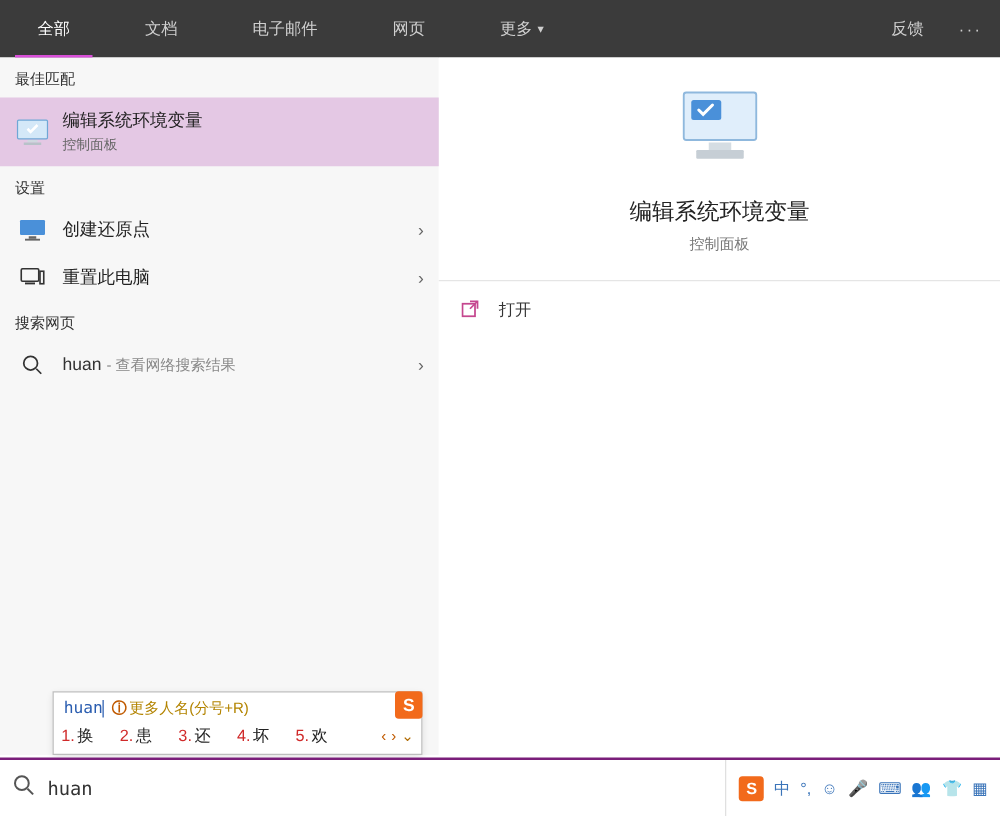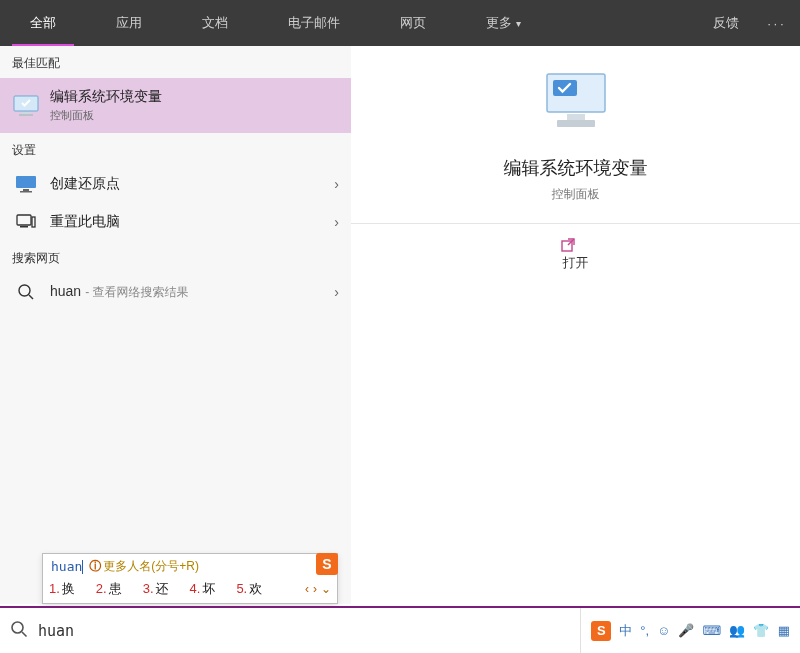--- a/index.html
+++ b/index.html
@@ -30,21 +30,21 @@
   .result-chevron { color: #666; font-size: 14px; padding-left: 8px; }
 
   .web-hint { color: #888; font-size: 12px; }
   .web-prefix { color: #333; font-size: 14px; margin-right: 4px; }
 
   
   .preview-top { border-bottom: 1px solid #e5e5e5; padding: 24px 0 20px; text-align: center; }
   .big-icon { margin: 0 auto; }
   .preview-title { font-size: 18px; color: #222; margin-top: 16px; }
   .preview-sub { font-size: 12px; color: #777; margin-top: 6px; }
-  .preview-action { display: flex; align-items: center; padding: 14px 18px; font-size: 13px; color: #333; cursor: pointer; flex-direction: column; }
+  .preview-action { display: flex; align-items: center; padding: 14px 18px; font-size: 13px; color: #333; cursor: pointer; }
   .preview-action svg { margin-right: 14px; }
 
   
   .ime-popup { position: absolute; left: 42px; bottom: 49px; width: 296px; background: #fff; border: 1px solid #bdbdbd; box-shadow: 0 2px 6px rgba(0,0,0,.12); }
   .ime-top { display: flex; align-items: center; padding: 4px 8px 2px; font-size: 13px; }
   .ime-input { color: #2a5db0; font-family: Consolas, monospace; }
   .ime-cursor { display: inline-block; width: 1px; height: 14px; background: #2a5db0; vertical-align: middle; }
   .ime-hint { color: #b38400; font-size: 12px; margin-left: 6px; }
   .ime-hint-i { color: #c05a00; font-weight: bold; margin-right: 2px; }
   .ime-candidates { display: flex; align-items: center; padding: 3px 6px 5px; font-size: 13px; gap: 21px; }
@@ -65,23 +65,20 @@
   .sogou-sq { width: 20px; height: 20px; background: #f26a1b; color: #fff; font-weight: bold; font-size: 13px; display: flex; align-items: center; justify-content: center; border-radius: 3px; }
 </style>
 </head>
 <body>
 
 <div class="tabbar">
   <div class="tab active">
       <span>全部</span>
     </div>
   <div class="tab">
-      <span>应用</span>
-    </div>
-  <div class="tab">
       <span>文档</span>
     </div>
   <div class="tab">
       <span>电子邮件</span>
     </div>
   <div class="tab">
       <span>网页</span>
     </div>
   <div class="tab">
       <span>更多</span>

